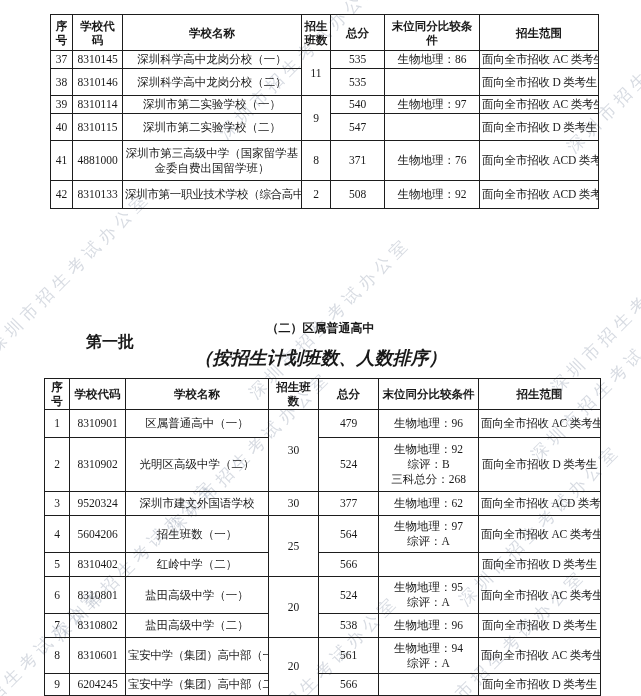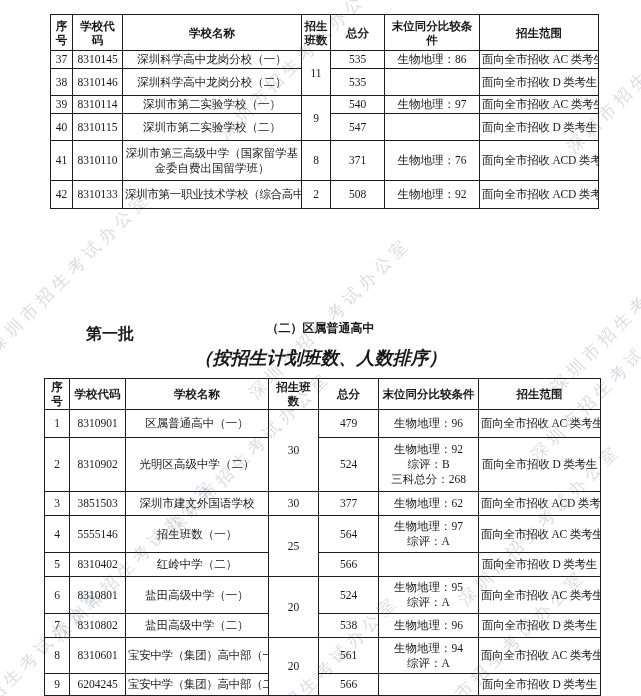--- a/index.html
+++ b/index.html
@@ -40,21 +40,21 @@
   .tbl th{font-weight:bold;font-size:11.5px;line-height:14px;}
   .tbl td{font-size:11.5px;line-height:15px;}
   .t1{left:50px;top:14px;width:548px;}
   .t2{left:44px;top:378px;width:556px;}
   .pre{white-space:pre-line;}
   .tb{white-space:pre-line;line-height:16px;}
   .scope{font-size:10px;white-space:nowrap;letter-spacing:-0.2px;}
   .squeeze{font-size:10px;white-space:nowrap;letter-spacing:-0.3px;}
   
   .headrow{position:absolute;left:0;top:320px;width:641px;height:22px;}
-  .batch{position:absolute;left:86px;top:4px;font-size:16px;font-weight:bold;}
+  .batch{position:absolute;left:86px;top:12px;font-size:16px;font-weight:bold;}
   .sec-title{display:block;width:100%;text-align:center;font-size:12px;font-weight:bold;}
   .sec-sub{position:absolute;left:0;top:346px;width:641px;text-align:center;font-size:18px;font-weight:bold;font-style:italic;}
 </style>
 </head>
 <body>
 
 <div class="page">
 
   <div class="wm" style="left:300px;top:58px">深圳市招生考试办公室</div>
   <div class="wm" style="left:648px;top:72px">深圳市招生考试办公室</div>
@@ -120,21 +120,21 @@
     <tr style="height:27px">
       <td>40</td>
       <td>8310115</td>
       <td>深圳市第二实验学校（二）</td>
       <td>547</td>
       <td class="tb"></td>
       <td class="scope">面向全市招收 D 类考生</td>
     </tr>
     <tr style="height:40px">
       <td>41</td>
-      <td>8310110</td>
+      <td>4881000</td>
       <td>深圳市第三高级中学（国家留学基金委自费出国留学班）</td>
       <td>8</td>
       <td>371</td>
       <td class="tb">生物地理：76</td>
       <td class="scope">面向全市招收 ACD 类考生</td>
     </tr>
     <tr style="height:28px">
       <td>42</td>
       <td>8310133</td>
       <td class="squeeze">深圳市第一职业技术学校（综合高中）</td>
@@ -186,30 +186,30 @@
       <td>8310902</td>
       <td>光明区高级中学（二）</td>
       <td>524</td>
       <td class="tb">生物地理：92
 综评：B
 三科总分：268</td>
       <td class="scope">面向全市招收 D 类考生</td>
     </tr>
     <tr style="height:24px">
       <td>3</td>
-      <td>3851503</td>
+      <td>9520324</td>
       <td>深圳市建文外国语学校</td>
       <td>30</td>
       <td>377</td>
       <td class="tb">生物地理：62</td>
       <td class="scope">面向全市招收 ACD 类考生</td>
     </tr>
     <tr style="height:37px">
       <td>4</td>
-      <td>5555146</td>
+      <td>5604206</td>
       <td>招生班数（一）</td>
       <td rowspan="2">25</td>
       <td>564</td>
       <td class="tb">生物地理：97
 综评：A</td>
       <td class="scope">面向全市招收 AC 类考生</td>
     </tr>
     <tr style="height:24px">
       <td>5</td>
       <td>8310402</td>

